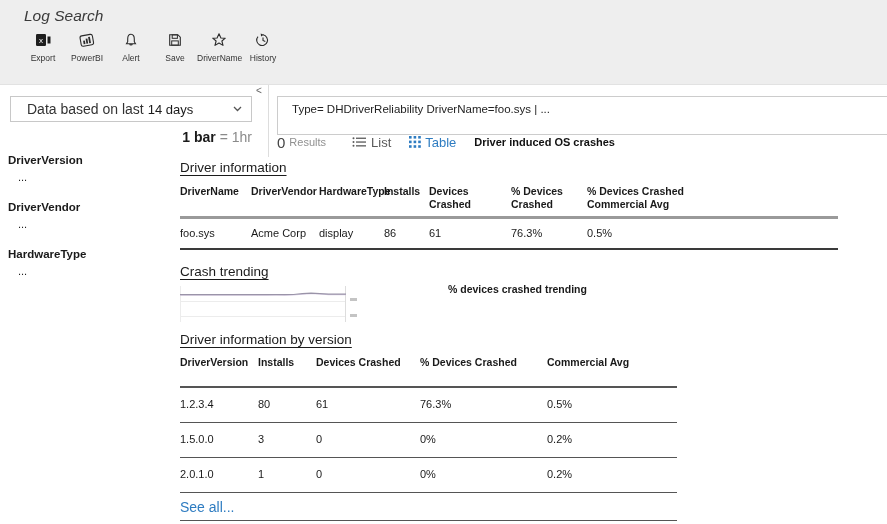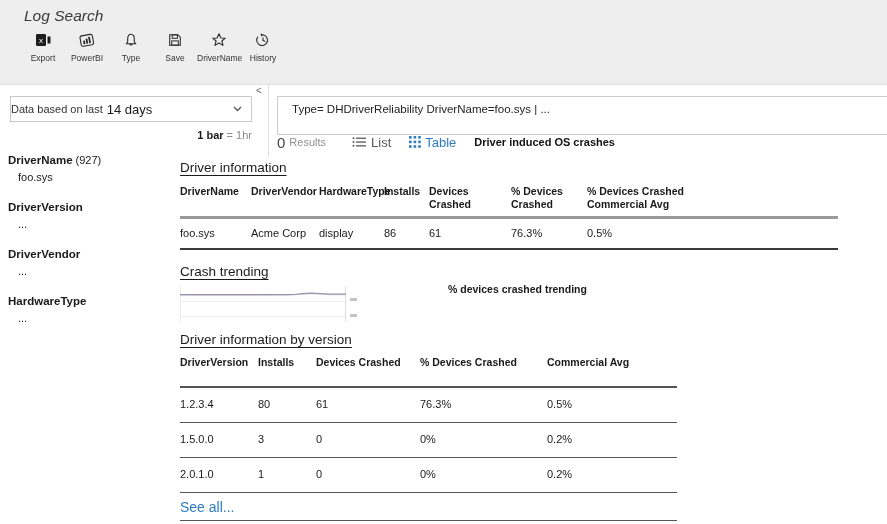--- a/index.html
+++ b/index.html
@@ -12,24 +12,24 @@
   .title { position:absolute; left:24px; top:7px; font-size:15.5px; color:#3a3a3a;font-style:italic; }
   .toolbar { position:absolute; left:21px; top:32px; display:flex; }
   .tb-item { width:44px; text-align:center; cursor:pointer; }
   .tb-icon { display:block; height:18px; }
   .tb-icon svg { display:block; margin:0 auto; }
   .tb-label { display:block; font-size:8.5px; color:#333; margin-top:3px; }
 
   
   .sidebar { position:absolute; left:0; top:85px; width:268px; height:439px; background:#fff; }
   .time-select { position:absolute; left:10px; top:11px; width:242px; height:26px; border:1px solid #c8c8c8; background:#fff; display:flex; align-items:center; cursor:pointer; }
-  .ts-label { font-size:11px; color:#333; margin-left:0; white-space:nowrap; }
+  .ts-label { font-size:14px; color:#333; margin-left:16px; white-space:nowrap; }
   .ts-value { font-size:13px; color:#1a1a1a; margin-left:4px; white-space:nowrap; }
   .ts-chevron { margin-left:auto; margin-right:9px; display:flex; }
-  .bar-scale { position:absolute; left:0; top:44px; width:252px; text-align:right; font-size:11px; color:#8a8a8a; }
+  .bar-scale { position:absolute; left:0; top:44px; width:252px; text-align:right; font-size:14px; color:#8a8a8a; }
   .bar-scale b { color:#1a1a1a; }
   .facets { position:absolute; left:8px; top:68px; }
   .facet { margin-bottom:16px; }
   .facet-name { font-size:11.5px; font-weight:bold; color:#1a1a1a; line-height:15px; }
   .facet-count { font-weight:normal; font-size:11px; margin-left:3px; }
   .facet-value { font-size:11px; color:#222; padding-left:10px; margin-top:2px; line-height:14px; cursor:pointer; }
   .vdivider { position:absolute; left:268px; top:85px; width:1px; height:72px; background:#ddd; }
   .collapse { position:absolute; left:256px; top:85px; font-size:10px; color:#666; cursor:pointer; }
 
   
@@ -98,21 +98,21 @@
         </span>
         <span class="tb-label">PowerBI</span>
       </div>
       <div class="tb-item">
         <span class="tb-icon">
           <svg width="16" height="16" viewBox="0 0 16 16">
               <path d="M8 2.3 C5.7 2.3 4.7 4.3 4.7 6.9 L4.7 9.7 L3.5 11.7 L12.5 11.7 L11.3 9.7 L11.3 6.9 C11.3 4.3 10.3 2.3 8 2.3 Z" fill="none" stroke="#2b2b2b" stroke-width="1.1"></path>
               <path d="M6.8 11.9 C6.8 13.2 9.2 13.2 9.2 11.9" fill="none" stroke="#2b2b2b" stroke-width="1.1"></path>
             </svg>
         </span>
-        <span class="tb-label">Type</span>
+        <span class="tb-label">Alert</span>
       </div>
       <div class="tb-item">
         <span class="tb-icon">
           <svg width="16" height="16" viewBox="0 0 16 16">
               <path d="M2.7 2.7 H10.8 L13.3 5.2 V13.3 H2.7 Z" fill="none" stroke="#2b2b2b" stroke-width="1.1"></path>
               <rect x="5.2" y="2.9" width="5.2" height="3.4" fill="none" stroke="#2b2b2b" stroke-width="1"></rect>
               <rect x="4.7" y="8.9" width="6.6" height="4.2" fill="none" stroke="#2b2b2b" stroke-width="1"></rect>
             </svg>
         </span>
         <span class="tb-label">Save</span>
@@ -143,24 +143,20 @@
       <span class="ts-label">Data based on last</span>
       <span class="ts-value">14 days</span>
       <span class="ts-chevron">
         <svg width="9" height="6" viewBox="0 0 9 6">
             <polyline points="1,1 4.5,4.5 8,1" fill="none" stroke="#555" stroke-width="1.3"></polyline>
           </svg>
       </span>
     </div>
     <div class="bar-scale"><b>1 bar</b> <span>= 1hr</span></div>
     <div class="facets">
-      <div class="facet">
-        <div class="facet-name"><span>DriverName</span><span class="facet-count">(927)</span></div>
-        <div class="facet-value">foo.sys</div>
-      </div>
       <div class="facet">
         <div class="facet-name"><span>DriverVersion</span><span class="facet-count"></span></div>
         <div class="facet-value">...</div>
       </div>
       <div class="facet">
         <div class="facet-name"><span>DriverVendor</span><span class="facet-count"></span></div>
         <div class="facet-value">...</div>
       </div>
       <div class="facet">
         <div class="facet-name"><span>HardwareType</span><span class="facet-count"></span></div>

